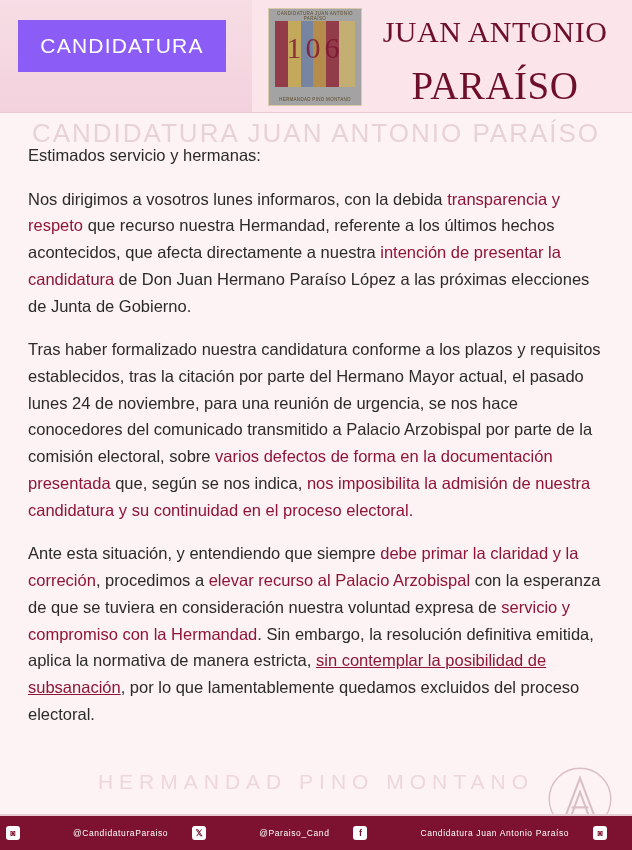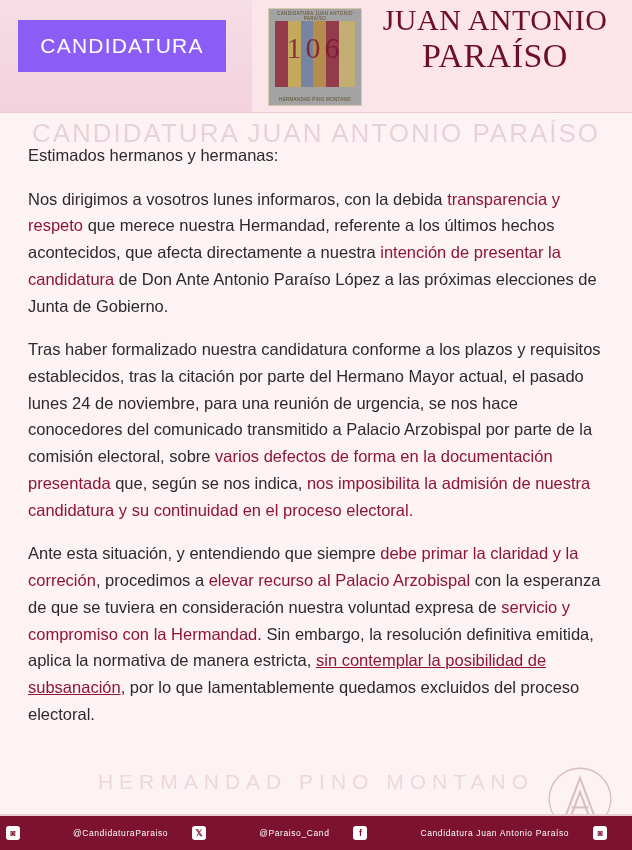--- a/index.html
+++ b/index.html
@@ -92,36 +92,36 @@
     position: absolute;
     bottom: 3px; left: 0; right: 0;
     text-align: center;
     font-size: 4.5px;
     color: #5c4a2a;
     letter-spacing: .3px;
   }
   .name-block {
     position: absolute;
     left: 372px;
-    top: 4px;
+    top: 16px;
     width: 246px;
     text-align: center;
     font-family: "Liberation Serif", serif;
     color: #6d0f2a;
   }
   .name-line1 {
     font-size: 30px;
     letter-spacing: .5px;
     line-height: 1.05;
   }
   .name-line2 {
-    font-size: 34px;
+    font-size: 39px;
     letter-spacing: .5px;
     line-height: 1.05;
-    margin-top: 2px;
+    margin-top: 18px;
   }
 
   
   .wm {
     position: absolute;
     left: 0;
     width: 632px;
     text-align: center;
     color: #d8b9c3;
     opacity: .55;
@@ -260,25 +260,25 @@
   <div class="wm wm-top">CANDIDATURA JUAN ANTONIO PARAÍSO</div>
   <div class="wm wm-bottom">HERMANDAD PINO MONTANO</div>
   <svg class="wm-logo" viewBox="0 0 100 100">
     <circle cx="50" cy="50" r="44" fill="none" stroke="#b98b99" stroke-width="2"></circle>
     <path d="M50 20 L72 78 L64 78 L50 40 L36 78 L28 78 Z" fill="none" stroke="#b98b99" stroke-width="3"></path>
     <path d="M38 62 L62 62" stroke="#b98b99" stroke-width="3"></path>
   </svg>
 
   <div class="content">
     <p class="para">
-      <span>Estimados hermanos y hermanas:</span>
+      <span>Estimados servicio y hermanas:</span>
     </p>
 
     <p class="para">
-      <span>Nos dirigimos a vosotros lunes informaros, con la debida </span><span class="hl">transparencia y respeto</span><span> que merece nuestra Hermandad, referente a los últimos hechos acontecidos, que afecta directamente a nuestra </span><span class="hl">intención de presentar la candidatura</span><span> de Don Ante Antonio Paraíso López a las próximas elecciones de Junta de Gobierno.</span>
+      <span>Nos dirigimos a vosotros lunes informaros, con la debida </span><span class="hl">transparencia y respeto</span><span> que recurso nuestra Hermandad, referente a los últimos hechos acontecidos, que afecta directamente a nuestra </span><span class="hl">intención de presentar la candidatura</span><span> de Don Juan Hermano Paraíso López a las próximas elecciones de Junta de Gobierno.</span>
     </p>
 
     <p class="para">
       <span>Tras haber formalizado nuestra candidatura conforme a los plazos y requisitos establecidos, tras la citación por parte del Hermano Mayor actual, el pasado lunes 24 de noviembre, para una reunión de urgencia, se nos hace conocedores del comunicado transmitido a Palacio Arzobispal por parte de la comisión electoral, sobre </span><span class="hl">varios defectos de forma en la documentación presentada</span><span> que, según se nos indica, </span><span class="hl">nos imposibilita la admisión de nuestra candidatura y su continuidad en el proceso electoral.</span>
     </p>
 
     <p class="para">
       <span>Ante esta situación, y entendiendo que siempre </span><span class="hl">debe primar la claridad y la correción</span><span>, procedimos a </span><span class="hl">elevar recurso al Palacio Arzobispal</span><span> con la esperanza de que se tuviera en consideración nuestra voluntad expresa de </span><span class="hl">servicio y compromiso con la Hermandad</span><span>. Sin embargo, la resolución definitiva emitida, aplica la normativa de manera estricta, </span><span class="hl-u">sin contemplar la posibilidad de subsanación</span><span>, por lo que lamentablemente quedamos excluidos del proceso electoral.</span>
     </p>
   </div>

